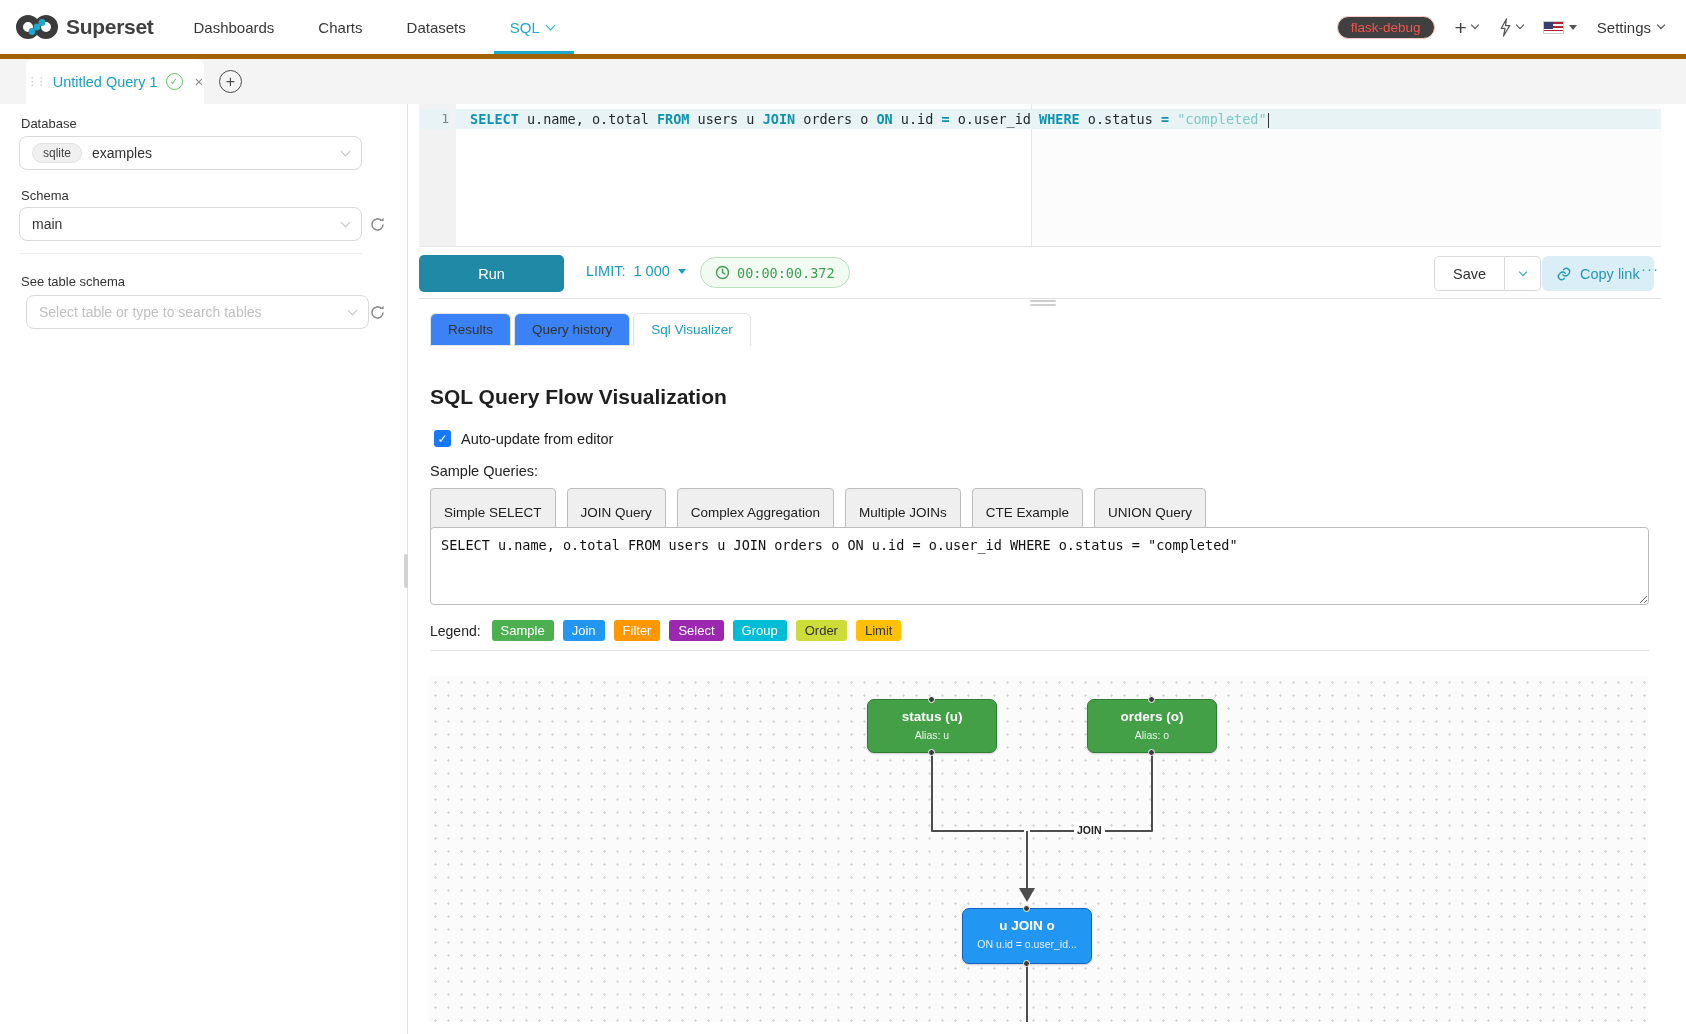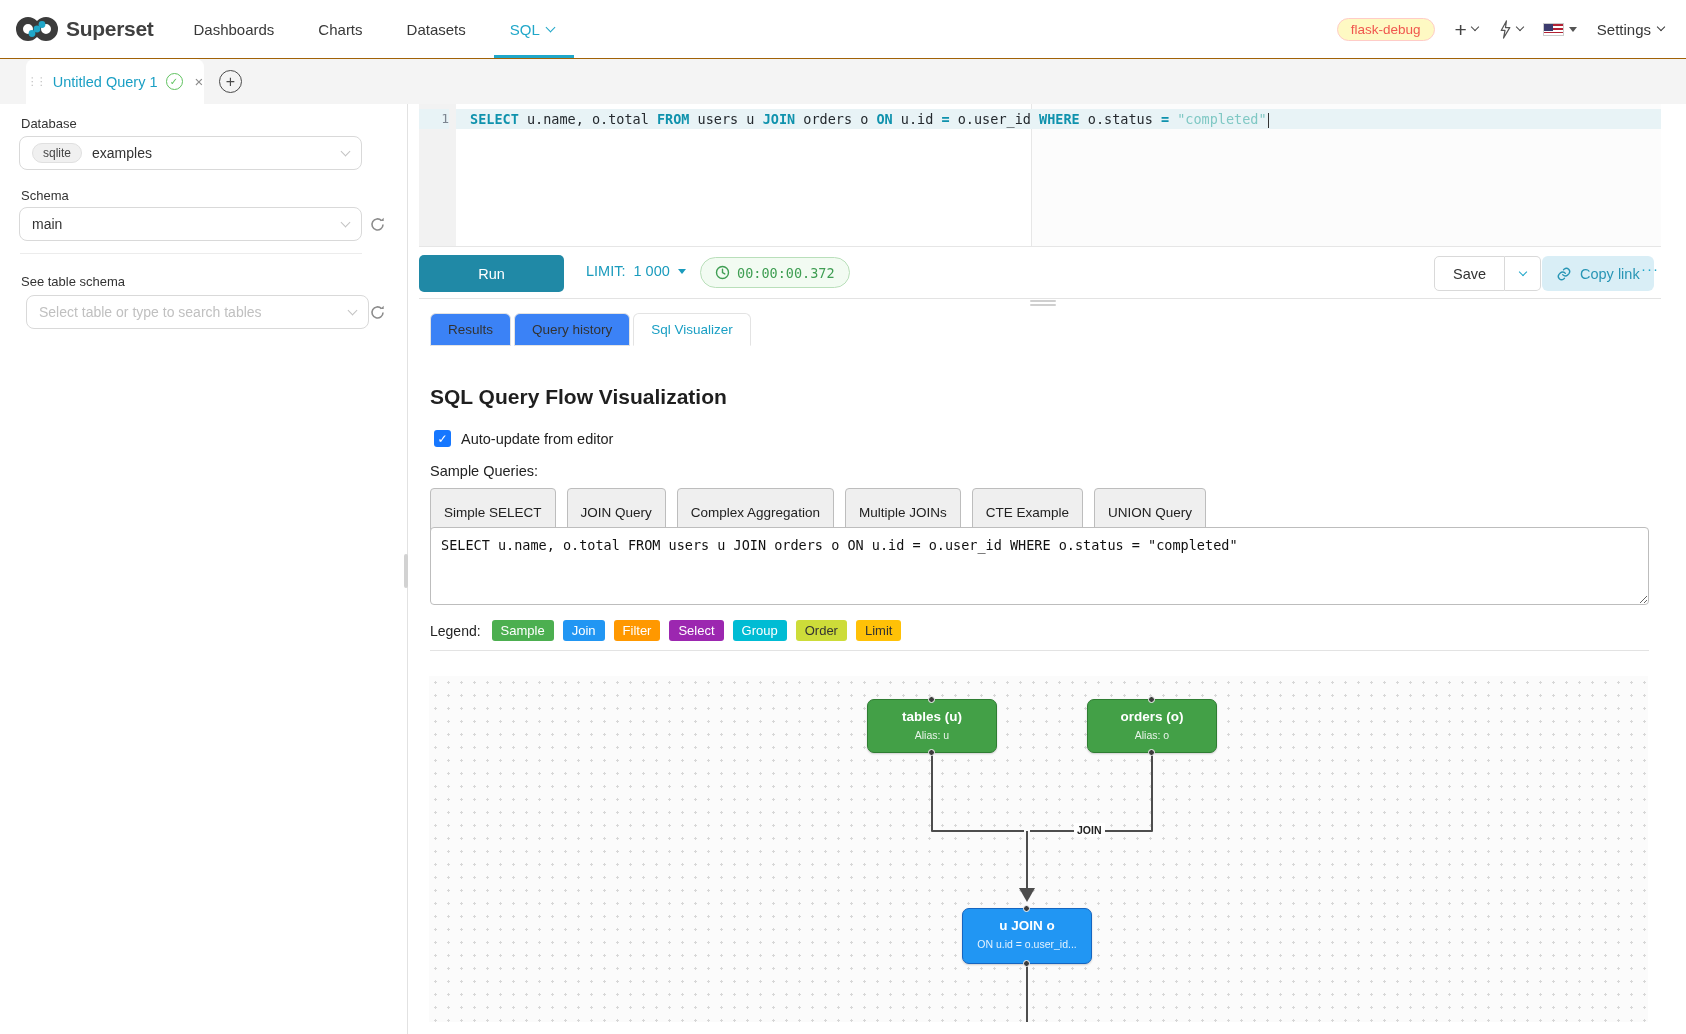--- a/index.html
+++ b/index.html
@@ -1,31 +1,31 @@
 <!DOCTYPE html>
 <html><head>
 <meta charset="utf-8">
 <style>
   * { margin:0; padding:0; box-sizing:border-box; }
   html,body { width:1686px; height:1034px; overflow:hidden; background:#fff;
     font-family:"Liberation Sans", sans-serif; color:#333; }
 
   
   .navbar { position:absolute; left:0; top:0; width:1686px; height:59px; background:#fff;
-    border-bottom:1px solid #a16207; display:flex; align-items:center; }
+    border-bottom:5px solid #a16207; display:flex; align-items:center; }
   .brand { display:flex; align-items:center; gap:8px; margin-left:16px; }
   .brand-name { font-size:21px; font-weight:bold; color:#404040; letter-spacing:-0.3px; }
   .nav-items { display:flex; align-items:center; margin-left:40px; gap:44px; height:100%; }
   .nav-item { font-size:15px; color:#383838; cursor:pointer; display:flex; align-items:center; gap:7px; height:100%; position:relative; }
   .nav-item.active { color:#20a7c9; }
   .nav-item.active .underline { position:absolute; left:-16px; right:-20px; bottom:0; height:3px; background:#20a7c9; }
   .chv { display:inline-block; width:7px; height:7px; border-right:1.5px solid currentColor;
     border-bottom:1.5px solid currentColor; transform:rotate(45deg); margin-top:-4px; }
   .nav-right { margin-left:auto; display:flex; align-items:center; gap:20px; margin-right:22px; }
-  .env-badge { background:#fef9c3; border:1px solid #ffccc7; color:#f0564e; font-size:13.5px;
+  .env-badge { background:#404040; border:1px solid #ffccc7; color:#f0564e; font-size:13.5px;
     padding:3px 13px; border-radius:13px; }
   .icon-group { display:flex; align-items:center; gap:5px; color:#4a4a4a; cursor:pointer; }
   .plus-glyph { font-size:21px; font-weight:400; line-height:1; color:#444; }
   .flag { position:relative; width:21px; height:13px; overflow:hidden; border:0.5px solid #ccc;
     background:repeating-linear-gradient(180deg,#b22234 0 1.9px,#fff 1.9px 3.8px); }
   .flag .canton { position:absolute; left:0; top:0; width:9px; height:7px; background:#3c3b6e; }
   .caret-dn { width:0; height:0; border-left:4px solid transparent; border-right:4px solid transparent;
     border-top:5px solid #555; }
   .settings { display:flex; align-items:center; gap:7px; font-size:15px; color:#383838; cursor:pointer; }
 
@@ -327,21 +327,21 @@
       <polyline points="503,77 503,155 595,155" fill="none" stroke="#4d4d4d" stroke-width="2" stroke-linejoin="round"></polyline>
       <polyline points="723,77 723,155 601,155" fill="none" stroke="#4d4d4d" stroke-width="2" stroke-linejoin="round"></polyline>
       <line x1="598" y1="155" x2="598" y2="212" stroke="#4d4d4d" stroke-width="2"></line>
       <polygon points="590,212 606,212 598,226" fill="#4d4d4d"></polygon>
       <line x1="598" y1="288" x2="598" y2="346" stroke="#4d4d4d" stroke-width="2"></line>
     </svg>
     <div class="edge-label">JOIN</div>
 
     <div class="flow-node node-users" style="background-color: rgb(67, 160, 71);">
       <span class="handle top"></span>
-      <div class="nt">tables (u)</div>
+      <div class="nt">status (u)</div>
       <div class="ns">Alias: u</div>
       <span class="handle bot"></span>
     </div>
 
     <div class="flow-node node-join" style="background-color: rgb(33, 150, 243);">
       <span class="handle top"></span>
       <div class="nt">u JOIN o</div>
       <div class="ns">ON u.id = o.user_id...</div>
       <span class="handle bot"></span>
     </div>

